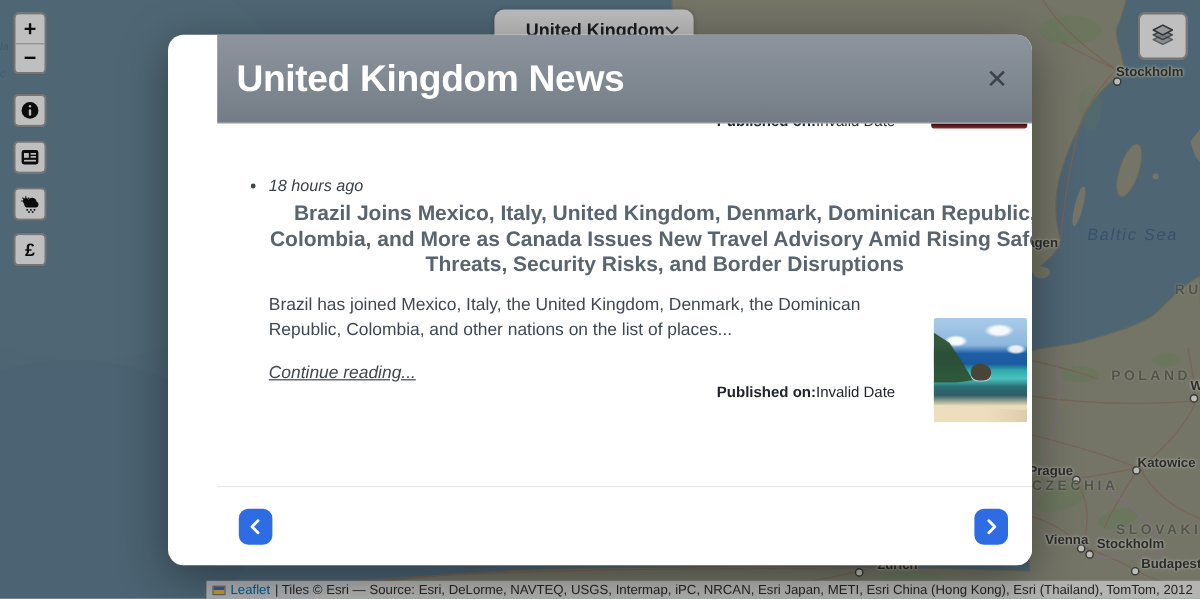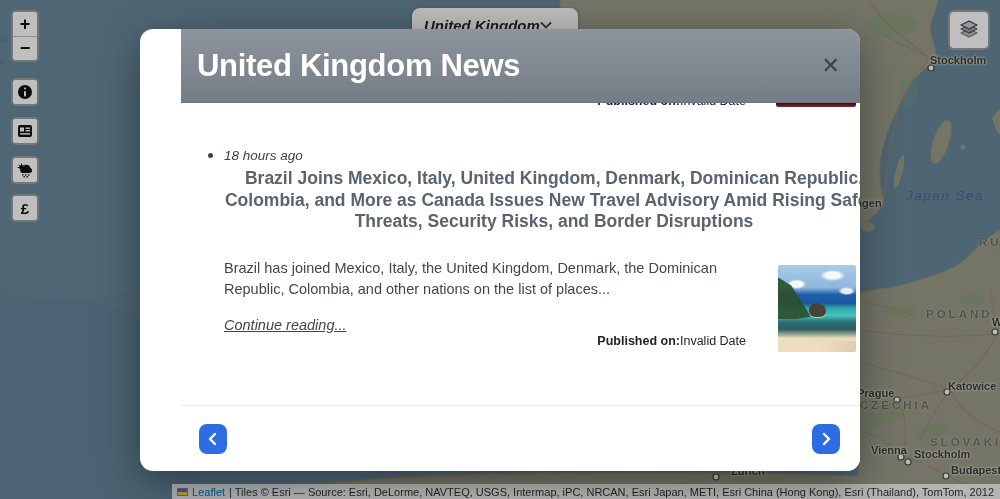--- a/index.html
+++ b/index.html
@@ -24,22 +24,22 @@
             background:#fff; cursor:pointer; font-weight:700; color:#111; }
   .lf-zoom .lf-btn + .lf-btn { border-top:1px solid #bbb; }
   .lf-zoom .lf-btn { font-size:18px; }
   .layers-ctrl { position:absolute; right:10px; top:10px; z-index:2; width:42px; height:40px;
             background:#fff; border:2px solid rgba(40,40,40,.45); border-radius:6px;
             display:flex; align-items:center; justify-content:center; }
 
   
   .country-select { position:absolute; left:412px; top:8px; z-index:2; width:166px; height:34px;
             background:#fbfbfb; border-radius:8px; box-shadow:0 1px 4px rgba(0,0,0,.25);
-            display:flex; align-items:center; justify-content:flex-start; padding:0 12px;
-            font-size:15px; font-weight:700; color:#23292e;font-style:italic; }
+            display:flex; align-items:center; justify-content:flex-end; padding:0 12px;
+            font-size:15px; font-weight:700; color:#23292e; }
 
   
   .attribution { position:absolute; right:0; bottom:0; z-index:2; height:15px;
             background:rgba(255,255,255,.85); display:flex; align-items:center; gap:4px;
             padding:0 6px 0 5px; font-size:11px; color:#333; white-space:nowrap; }
   .ua-flag { width:11px; height:8px; background:linear-gradient(#4c6ef5 50%,#ffd43b 50%);
             border:0.5px solid #888; display:inline-block; }
   .leaflet-link { color:#0078be; text-decoration:none; }
 
   
@@ -64,21 +64,21 @@
   .remnant-img { position:absolute; top:0; left:595px; width:80px; height:4px;
             background:linear-gradient(#30090c,#8c2f33); border-radius:0 0 2px 2px; }
 
   
   .article-list { position:absolute; top:43px; left:30px; right:25px; padding-left:13px;
             list-style:disc; color:#3c434a; }
   .article { position:relative; }
   .time-ago { font-size:13.5px; font-style:italic; color:#3a4148; }
   .headline { width:660px; margin:5px 0 0; text-align:center; font-size:17.5px; font-weight:700;
             color:#5a646e; line-height:21.5px; }
-  .excerpt { margin-top:25px; width:535px; font-size:14.5px; color:#3f4852; line-height:21.5px; }
+  .excerpt { margin-top:12px; width:535px; font-size:14.5px; color:#3f4852; line-height:21.5px; }
   .continue { display:inline-block; margin-top:16px; font-size:14.5px; font-style:italic;
             color:#3f474e; }
   .published { width:522px; text-align:right; font-size:12.5px; color:#212529; }
   .published b { font-weight:700; }
 
   
   .thumb { position:absolute; left:554px; top:119px; width:78px; height:87px; overflow:hidden;
             border-radius:2px;
             background:
               radial-gradient(14px 7px at 24% 22%, rgba(255,255,255,.95) 40%, rgba(255,255,255,0) 70%),
@@ -173,21 +173,21 @@
       <circle cx="947" cy="392" r="3"></circle>
       <circle cx="897" cy="400" r="3"></circle>
       <circle cx="901" cy="457" r="3"></circle>
       <circle cx="908" cy="462" r="3"></circle>
       <circle cx="946" cy="476" r="3"></circle>
       <circle cx="716" cy="477" r="3"></circle>
     </g>
   </svg>
 
   <span class="map-label lbl-city" style="left:930px;top:54px">Stockholm</span>
-  <span class="map-label lbl-sea" style="left:906px;top:188px">Japan Sea</span>
+  <span class="map-label lbl-sea" style="left:906px;top:188px">Baltic Sea</span>
   <span class="map-label lbl-city" style="left:856px;top:197px">agen</span>
   <span class="map-label lbl-country" style="left:979px;top:236px">RUS</span>
   <span class="map-label lbl-country" style="left:926px;top:308px">POLAND</span>
   <span class="map-label lbl-city" style="left:992px;top:316px">W</span>
   <span class="map-label lbl-city" style="left:948px;top:380px">Katowice</span>
   <span class="map-label lbl-city" style="left:857px;top:387px">Prague</span>
   <span class="map-label lbl-country" style="left:860px;top:399px">CZECHIA</span>
   <span class="map-label lbl-country" style="left:930px;top:436px">SLOVAKIA</span>
   <span class="map-label lbl-city" style="left:871px;top:444px">Vienna</span>
   <span class="map-label lbl-city" style="left:914px;top:448px">Stockholm</span>

